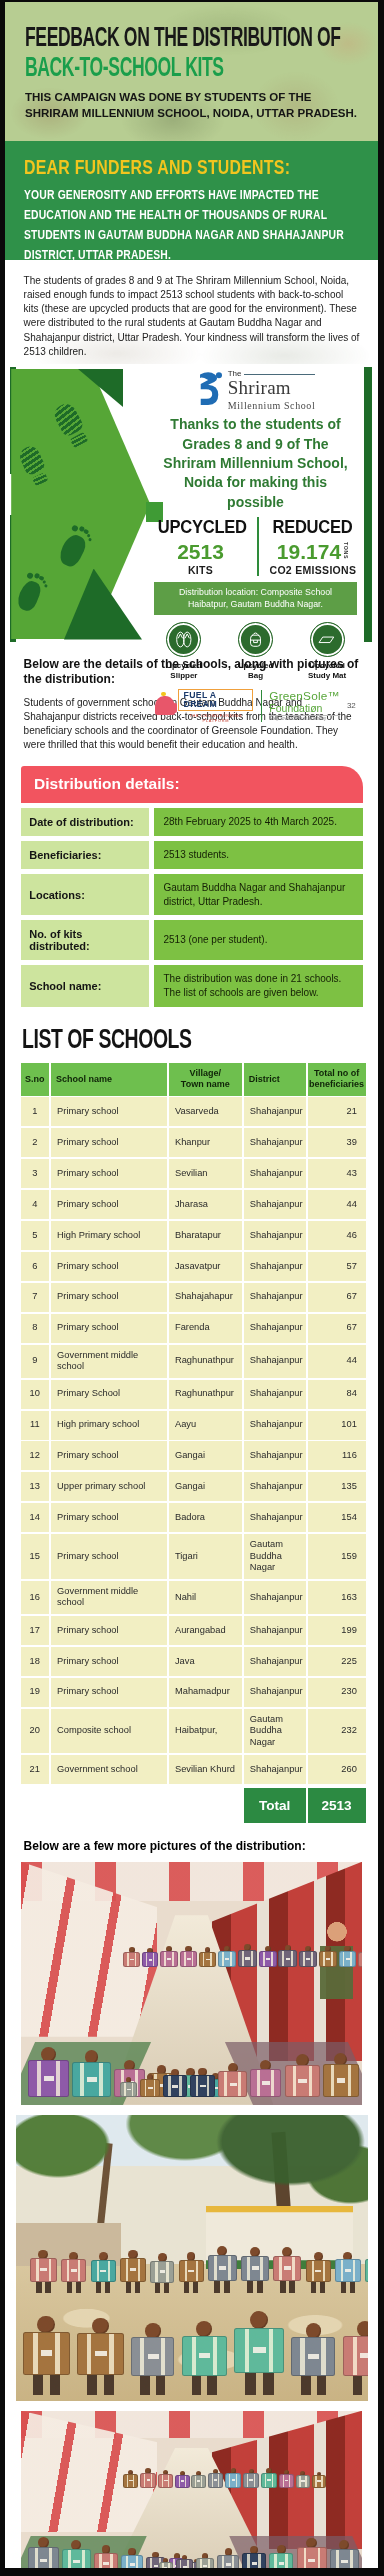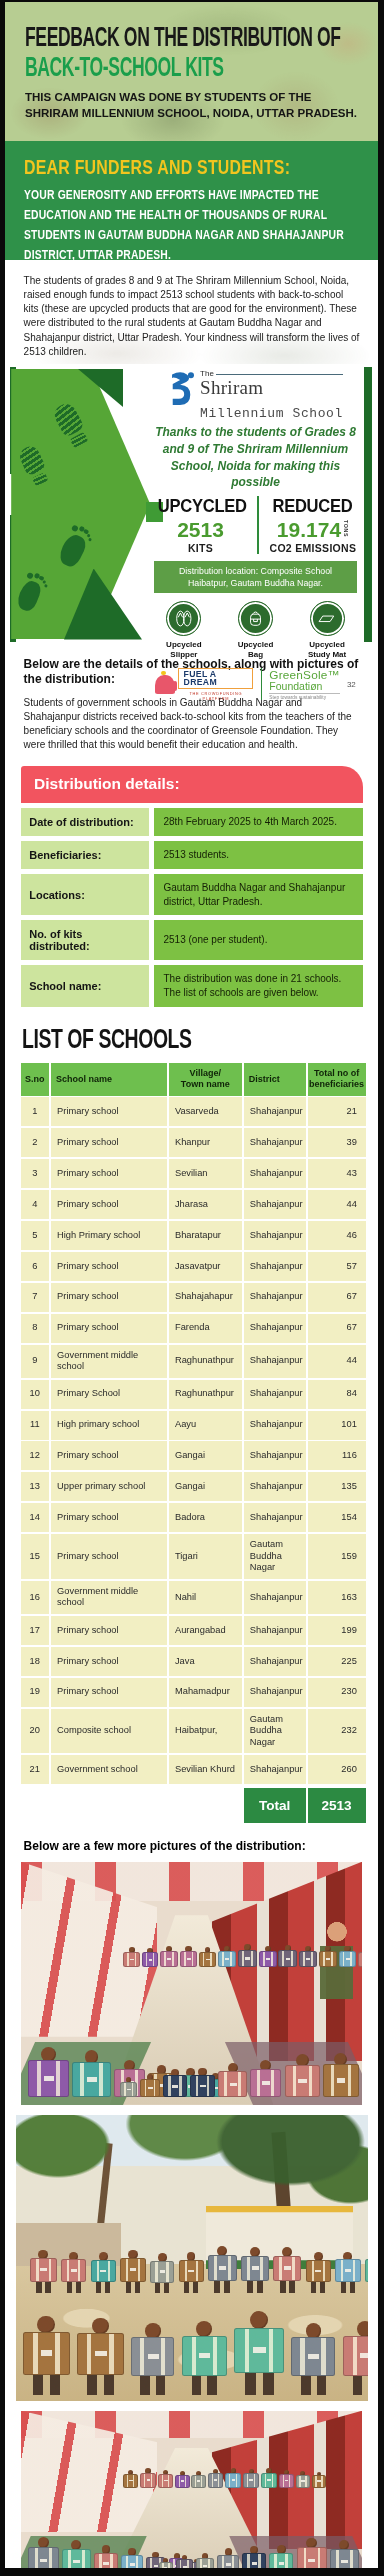--- a/index.html
+++ b/index.html
@@ -67,22 +67,22 @@
   .toe1{width:6.2px;height:6.2px;left:0;top:1.2px;} .toe2{width:5px;height:5px;left:6.8px;top:-1.2px;}
   .toe3{width:4.3px;height:4.3px;left:12.4px;top:0;} .toe4{width:3.7px;height:3.7px;left:16.7px;top:2.5px;} .toe5{width:3.1px;height:3.1px;left:20.4px;top:5.6px;}
 
   .info-right{position:absolute;left:149px;top:3.7px;right:21px;}
   .logo-row{display:flex;justify-content:center;align-items:flex-start;gap:5px;}
   .logo-text{line-height:1;}
   .logo-the{display:flex;align-items:center;gap:2.5px;}
   .logo-the span{font-size:8px;color:#2b2b2b;font-weight:400;}
   .logo-the i{display:block;flex:1;height:1.2px;background:#4a6a7a;min-width:59px;}
   .logo-name{font-size:19px;color:#3a3a3a;letter-spacing:0.3px;font-family:"Liberation Serif",serif;}
-  .logo-sub{font-size:13px;color:#4a4a4a;letter-spacing:0.6px;font-family:Liberation Mono, monospace;margin-top:10px;}
-  .thanks{margin-top:4.3px;text-align:center;font-weight:700;font-size:12px;line-height:1.38;color:#2f7a33;font-style:italic;}
+  .logo-sub{font-size:10px;color:#4a4a4a;letter-spacing:0.6px;font-family:Liberation Serif, serif;margin-top:4px;}
+  .thanks{margin-top:4.3px;text-align:center;font-weight:700;font-size:14px;line-height:1.38;color:#2f7a33;}
   .stats{display:flex;align-items:stretch;justify-content:center;gap:10px;margin-top:5px;}
   .stat{text-align:center;width:93px;}
   .stat-label{font-weight:900;font-size:18px;letter-spacing:-0.3px;color:#111;white-space:nowrap;transform:scaleX(.92);transform-origin:center;display:inline-block;}
   .stat-value{font-weight:800;font-size:21px;color:#4a9b2f;line-height:1.05;margin-top:2.5px;}
   .stat-unit{font-weight:700;font-size:10.5px;color:#1c1c1c;margin-top:1.2px;letter-spacing:0.3px;}
   .stat-val-row{display:flex;justify-content:center;align-items:center;gap:1.9px;}
   .tons{writing-mode:vertical-rl;font-size:5.3px;font-weight:700;letter-spacing:0.6px;color:#333;}
   .divider{width:1.9px;background:#2e8b3a;}
   .loc-bar{margin-top:6.2px;background:#5d9e46;color:#fff;font-size:8.8px;line-height:1.38;text-align:center;padding:4.3px 7.4px;}
   .icons-row{display:flex;justify-content:center;gap:18.6px;margin-top:7.4px;}

